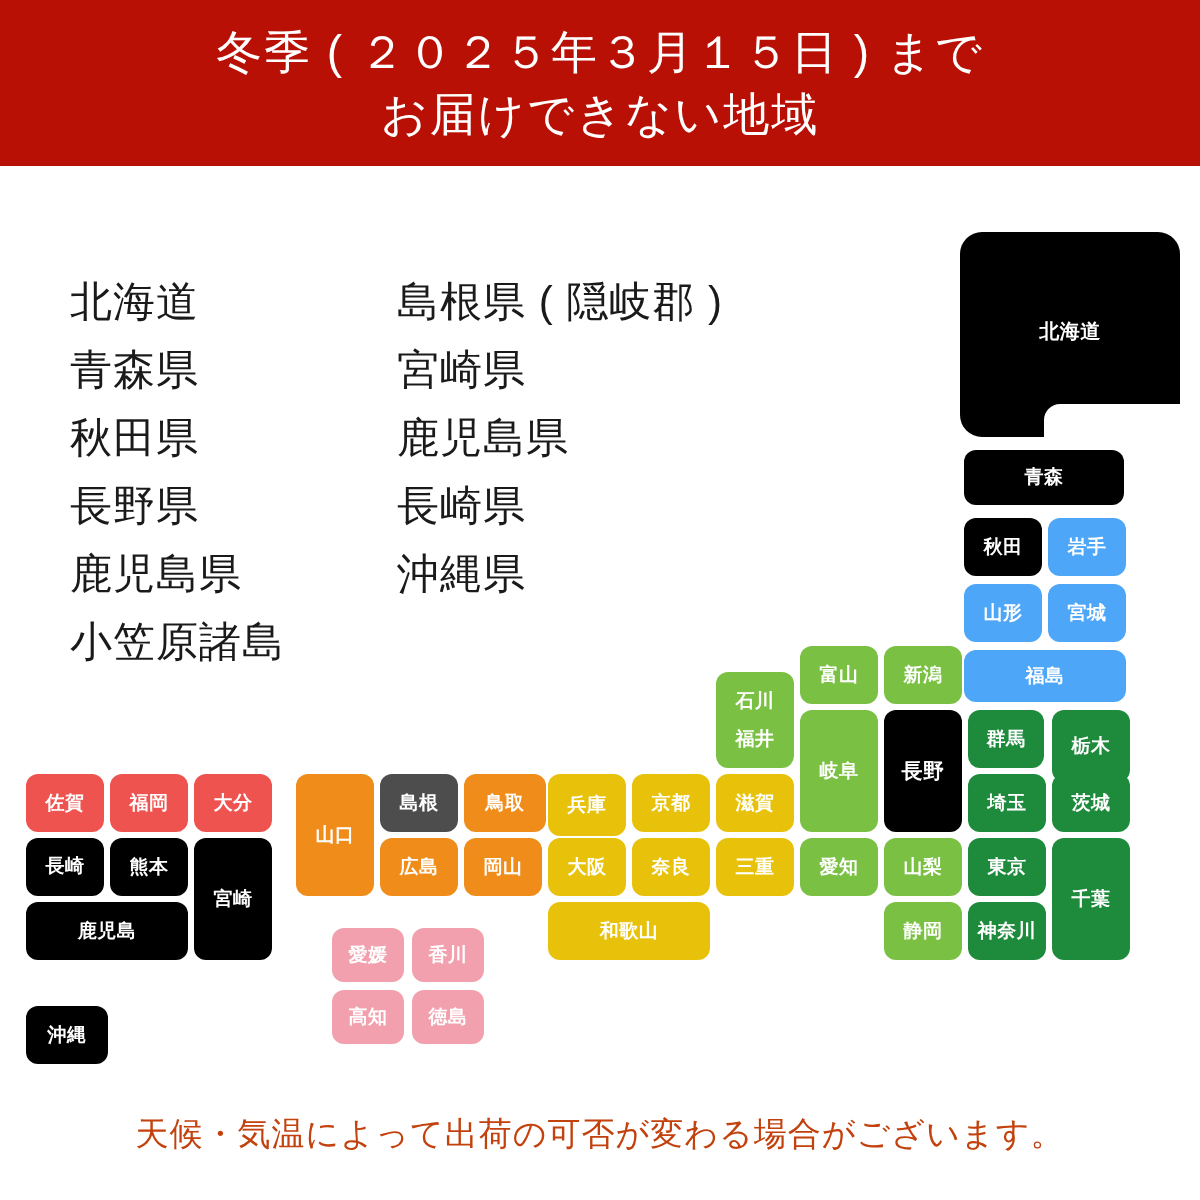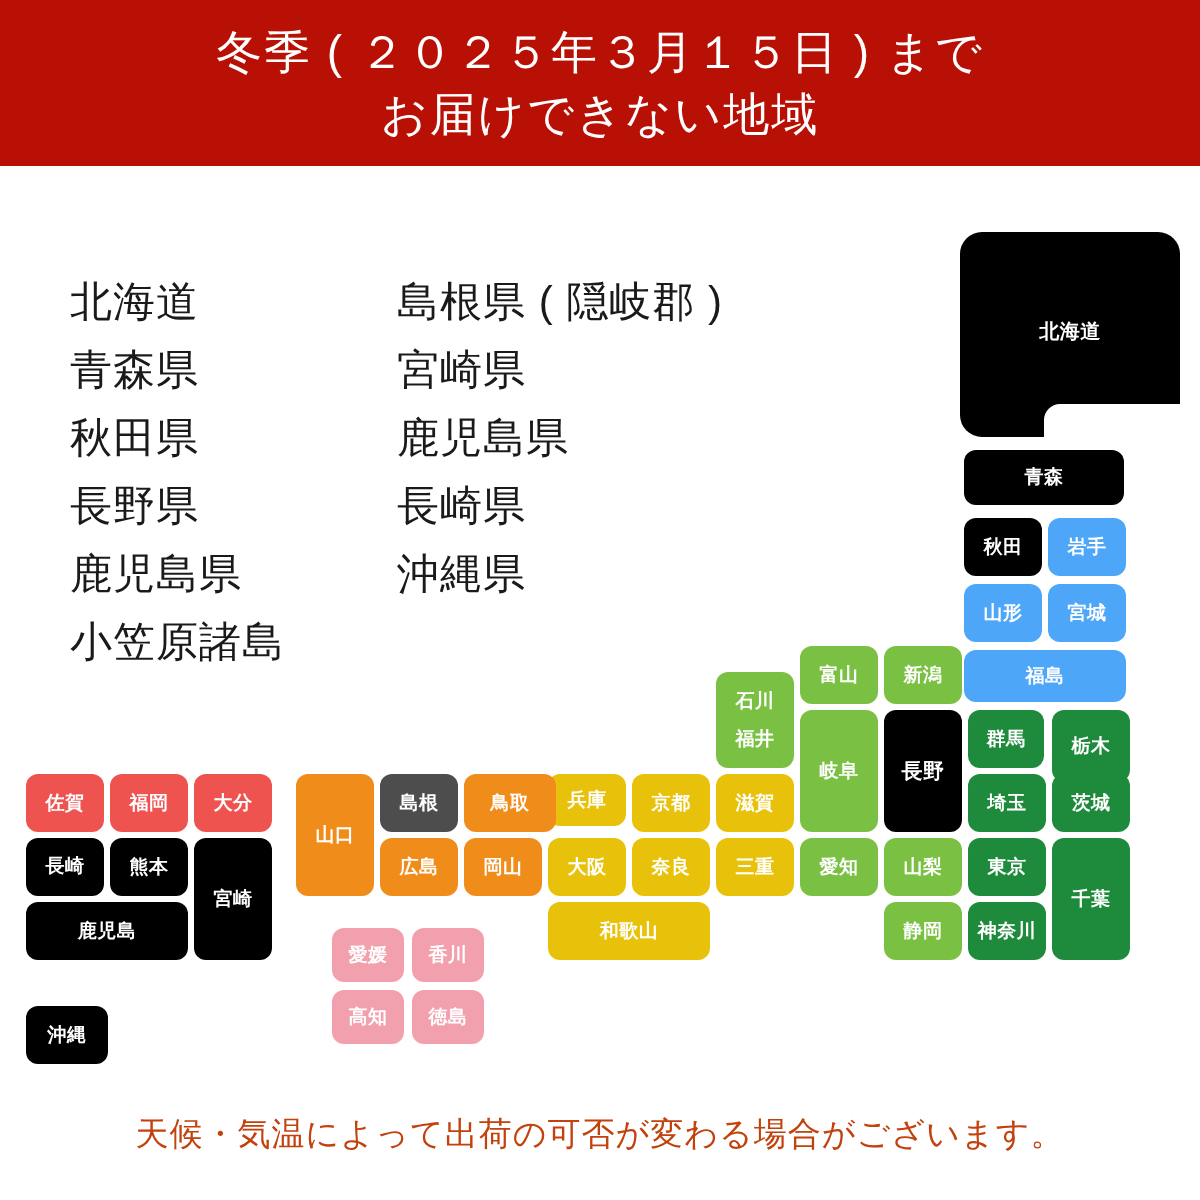--- a/index.html
+++ b/index.html
@@ -140,22 +140,22 @@
       <div class="pref" style="left: 884px; top: 646px; width: 78px; height: 58px; background: rgb(122, 193, 67);">新潟</div>
       <div class="pref" style="left: 716px; top: 710px; width: 78px; height: 58px; background: rgb(122, 193, 67);">福井</div>
       <div class="pref" style="left: 800px; top: 710px; width: 78px; height: 122px; background: rgb(122, 193, 67);">岐阜</div>
       <div class="pref big" style="left: 884px; top: 710px; width: 78px; height: 122px; background: rgb(0, 0, 0);">長野</div>
       <div class="pref" style="left: 968px; top: 710px; width: 76px; height: 58px; background: rgb(30, 138, 60);">群馬</div>
       <div class="pref" style="left: 1052px; top: 710px; width: 78px; height: 72px; background: rgb(30, 138, 60);">栃木</div>
       <div class="pref" style="left: 968px; top: 774px; width: 78px; height: 58px; background: rgb(30, 138, 60);">埼玉</div>
       <div class="pref" style="left: 1052px; top: 774px; width: 78px; height: 58px; background: rgb(30, 138, 60);">茨城</div>
       <div class="pref" style="left: 716px; top: 774px; width: 78px; height: 58px; background: rgb(232, 194, 10);">滋賀</div>
       <div class="pref" style="left: 632px; top: 774px; width: 78px; height: 58px; background: rgb(232, 194, 10);">京都</div>
-      <div class="pref" style="left: 548px; top: 774px; width: 78px; height: 52px; background: rgb(232, 194, 10);">兵庫</div>
-      <div class="pref" style="left: 464px; top: 774px; width: 92px; height: 58px; background: rgb(240, 140, 26);">鳥取</div>
+      <div class="pref" style="left: 548px; top: 774px; width: 78px; height: 62px; background: rgb(232, 194, 10);">兵庫</div>
+      <div class="pref" style="left: 464px; top: 774px; width: 82px; height: 58px; background: rgb(240, 140, 26);">鳥取</div>
       <div class="pref" style="left: 380px; top: 774px; width: 78px; height: 58px; background: rgb(77, 77, 77);">島根</div>
       <div class="pref" style="left: 296px; top: 774px; width: 78px; height: 122px; background: rgb(240, 140, 26);">山口</div>
       <div class="pref" style="left: 380px; top: 838px; width: 78px; height: 58px; background: rgb(240, 140, 26);">広島</div>
       <div class="pref" style="left: 464px; top: 838px; width: 78px; height: 58px; background: rgb(240, 140, 26);">岡山</div>
       <div class="pref" style="left: 548px; top: 838px; width: 78px; height: 58px; background: rgb(232, 194, 10);">大阪</div>
       <div class="pref" style="left: 632px; top: 838px; width: 78px; height: 58px; background: rgb(232, 194, 10);">奈良</div>
       <div class="pref" style="left: 716px; top: 838px; width: 78px; height: 58px; background: rgb(232, 194, 10);">三重</div>
       <div class="pref" style="left: 548px; top: 902px; width: 162px; height: 58px; background: rgb(232, 194, 10);">和歌山</div>
       <div class="pref" style="left: 800px; top: 838px; width: 78px; height: 58px; background: rgb(122, 193, 67);">愛知</div>
       <div class="pref" style="left: 884px; top: 838px; width: 78px; height: 58px; background: rgb(122, 193, 67);">山梨</div>

